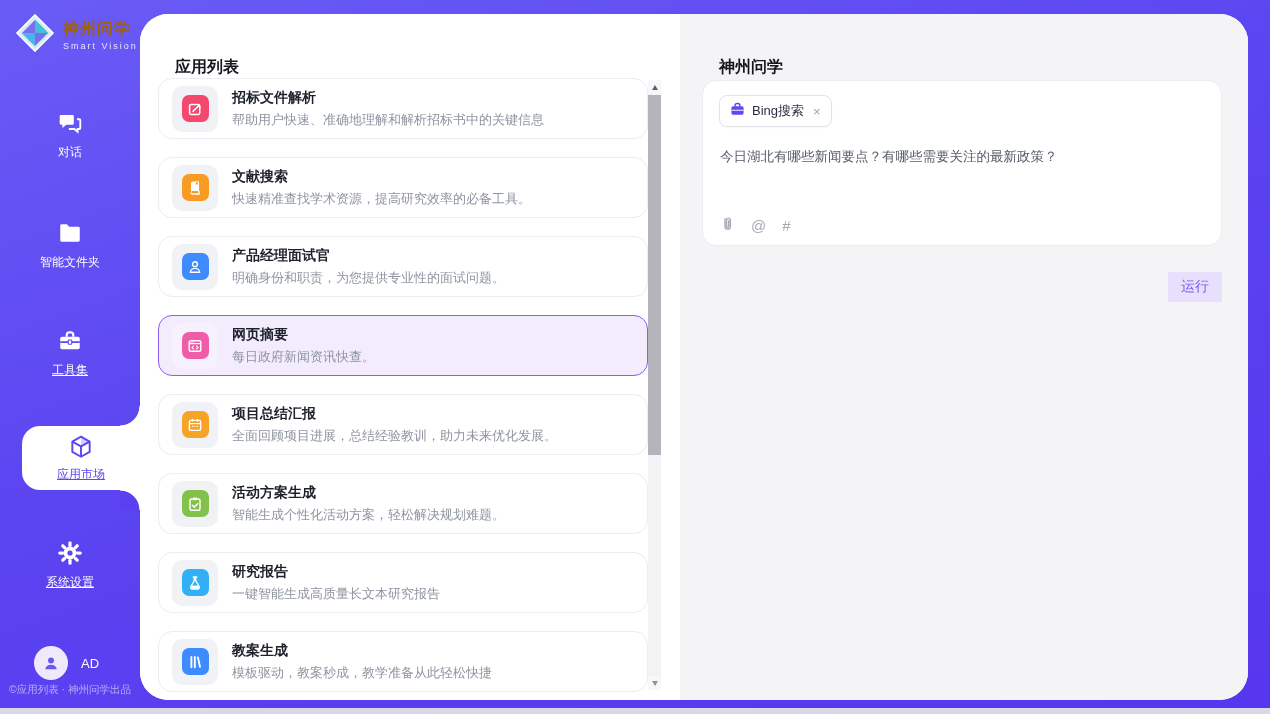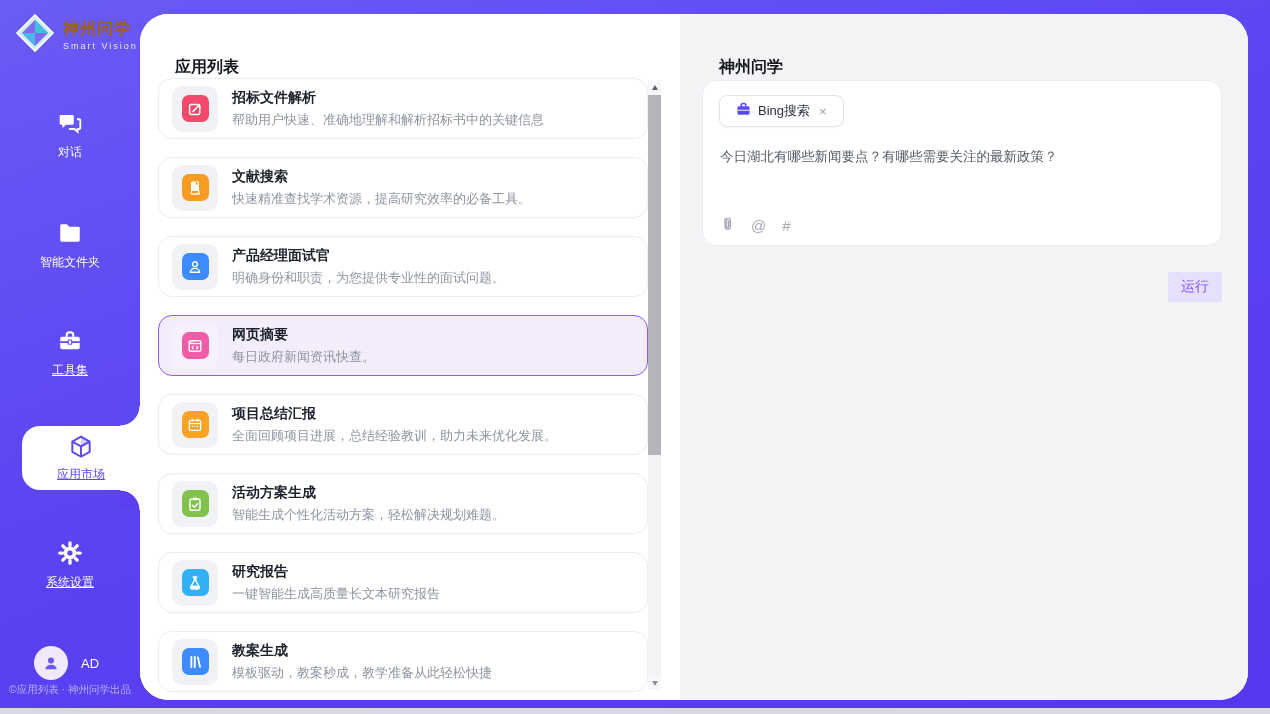--- a/index.html
+++ b/index.html
@@ -59,21 +59,21 @@
   .sb-up{top:0;}
   .sb-down{bottom:0;}
   .tri-up{width:0;height:0;border-left:3.5px solid transparent;border-right:3.5px solid transparent;border-bottom:5px solid #596070;}
   .tri-down{width:0;height:0;border-left:3.5px solid transparent;border-right:3.5px solid transparent;border-top:5px solid #8a8f99;}
   .sb-thumb{position:absolute;left:0;top:15px;width:13px;height:360px;background:#b4b4ba;cursor:pointer;}
 
   
   .detail-panel{position:absolute;left:540px;top:0;width:568px;height:100%;background:#f4f4f7;}
   .detail-panel .panel-title{left:22px;top:26px;}
   .prompt-card{position:absolute;left:22px;top:66px;width:520px;height:166px;background:#fff;border:1px solid #ebebf0;border-radius:14px;box-sizing:border-box;}
-  .tool-tag{position:absolute;left:16px;top:14px;height:30px;display:inline-flex;align-items:center;gap:7px;padding:0 16px;border:1px solid #e3e4e9;border-radius:8px;background:#fff;box-shadow:0 1px 2px rgba(0,0,0,.04);cursor:pointer;}
+  .tool-tag{position:absolute;left:16px;top:14px;height:30px;display:inline-flex;align-items:center;gap:7px;padding:0 10px;border:1px solid #e3e4e9;border-radius:8px;background:#fff;box-shadow:0 1px 2px rgba(0,0,0,.04);cursor:pointer;}
   .tool-tag-label{font-size:13px;color:#2b3040;}
   .tag-close{font-size:13px;color:#9aa0ab;margin-left:2px;cursor:pointer;}
   .prompt-text{position:absolute;left:17px;top:66px;width:486px;font-size:13.5px;color:#555b68;line-height:1.45;}
   .composer-icons{position:absolute;left:16px;top:134px;display:flex;gap:16px;align-items:center;color:#a6aab4;}
   .glyph-icon{font-size:15px;line-height:1;cursor:pointer;}
   .run-button{position:absolute;right:26px;top:258px;min-width:54px;height:30px;border:none;border-radius:0;background:#e7e0fc;color:#7a5bf6;font-size:14px;font-family:"Liberation Sans",sans-serif;cursor:pointer;padding:0 12px;}
 </style>
 </head>
 <body>
 

